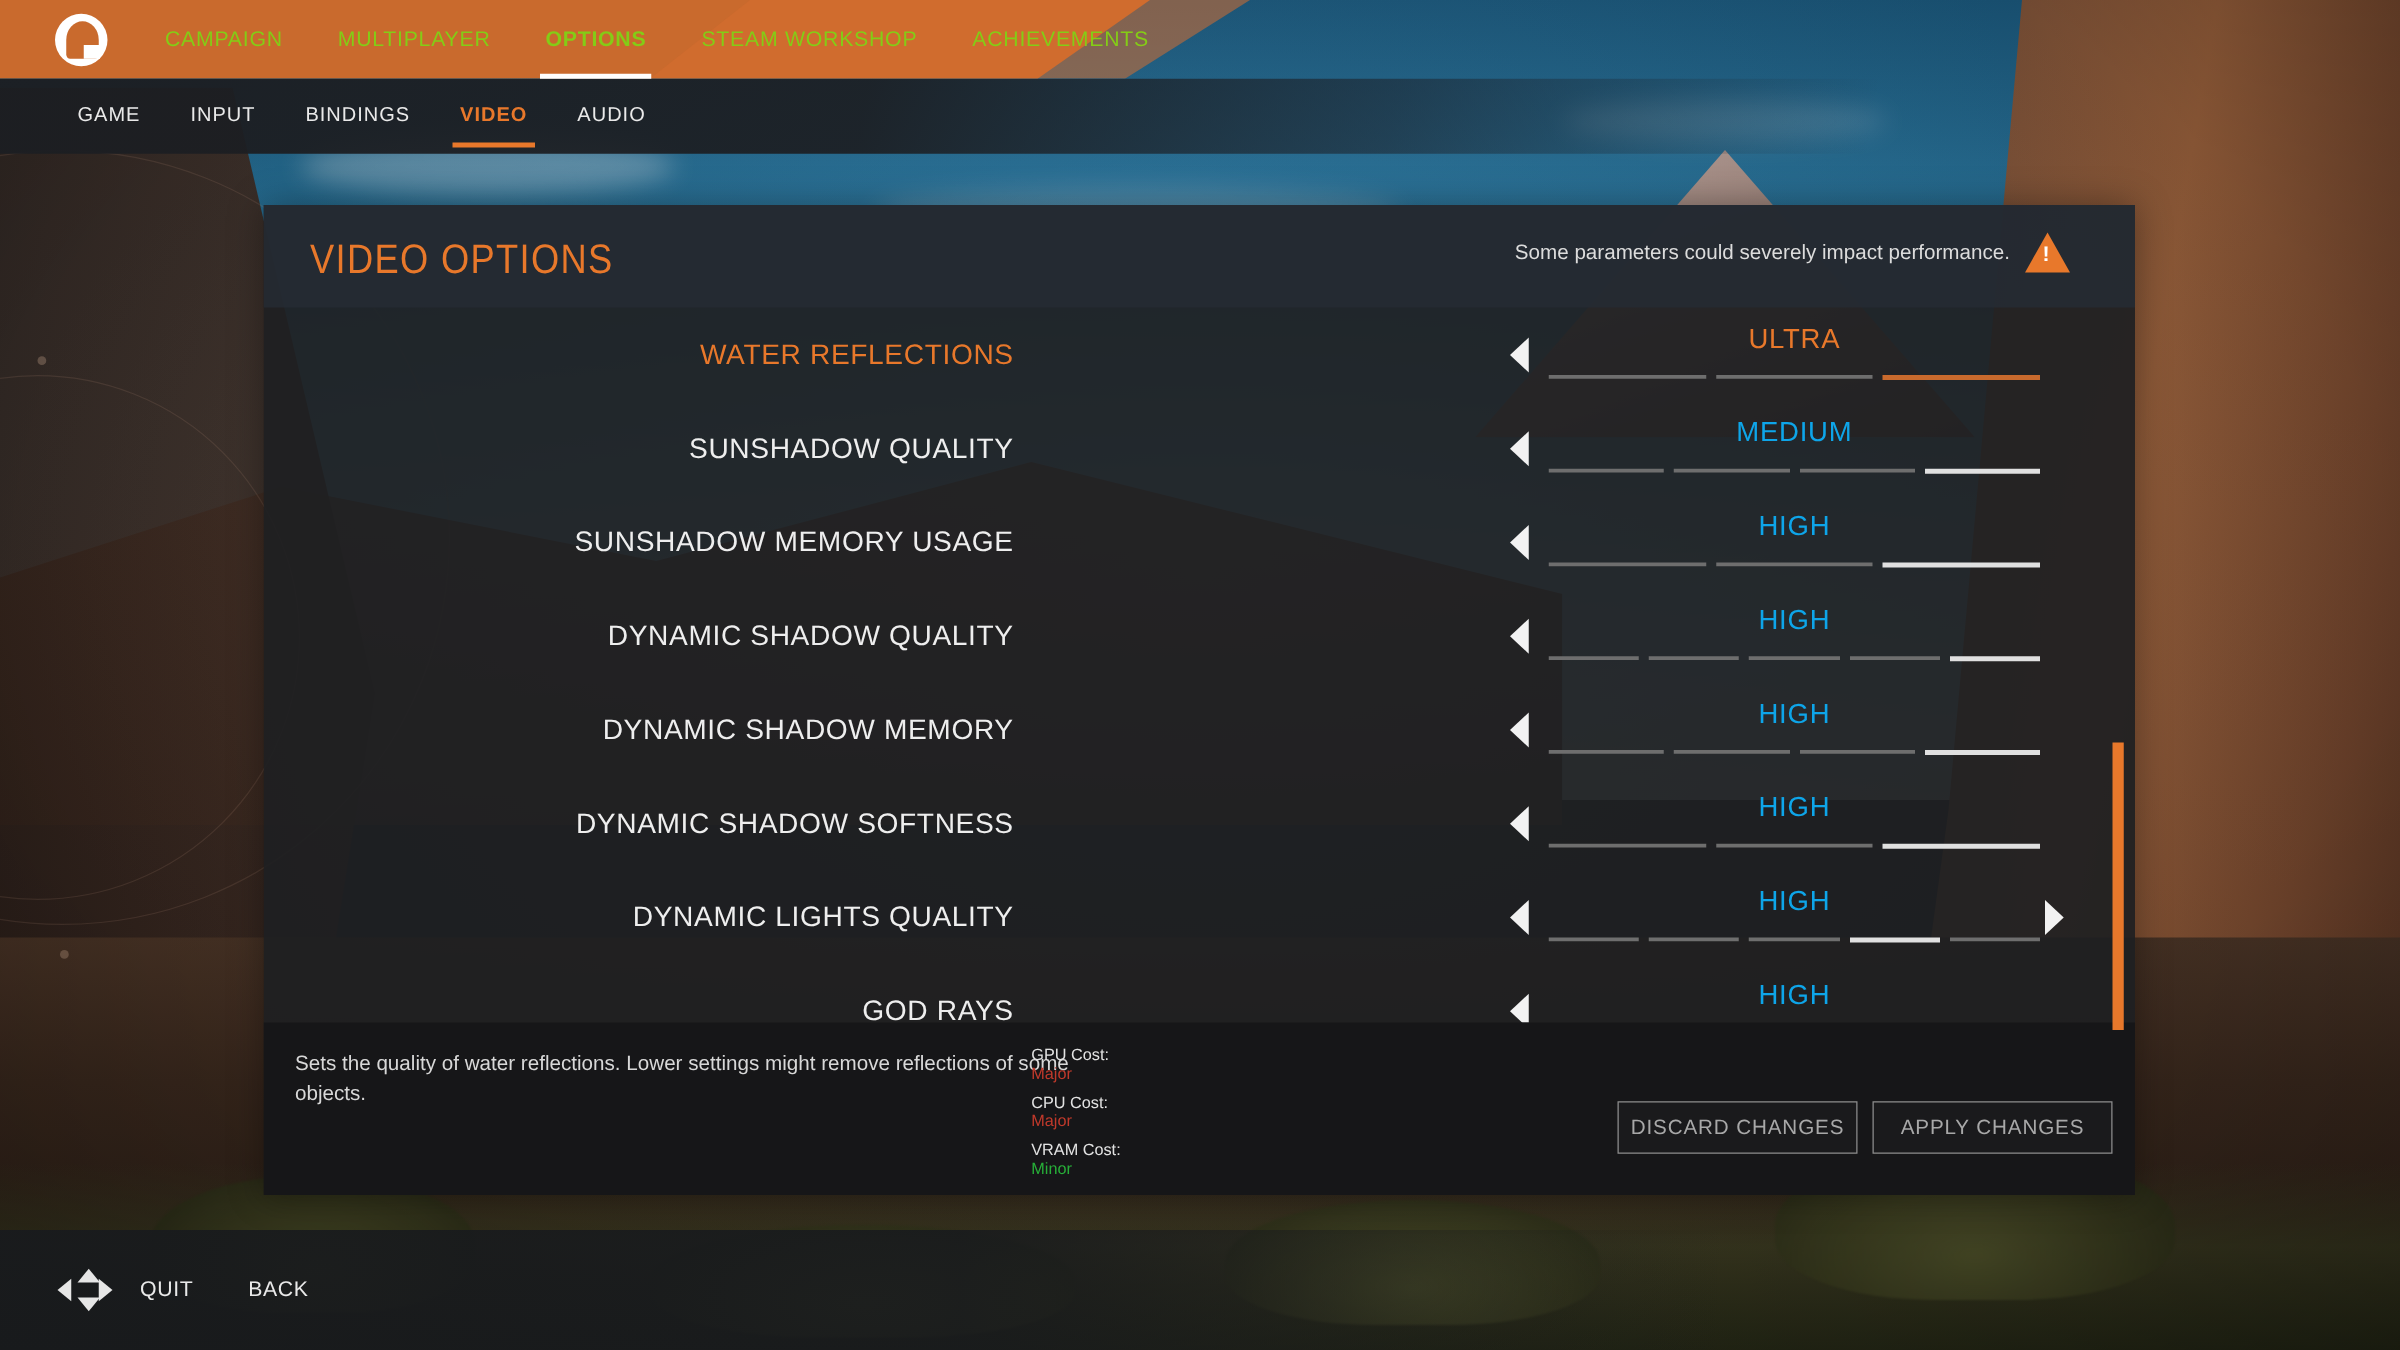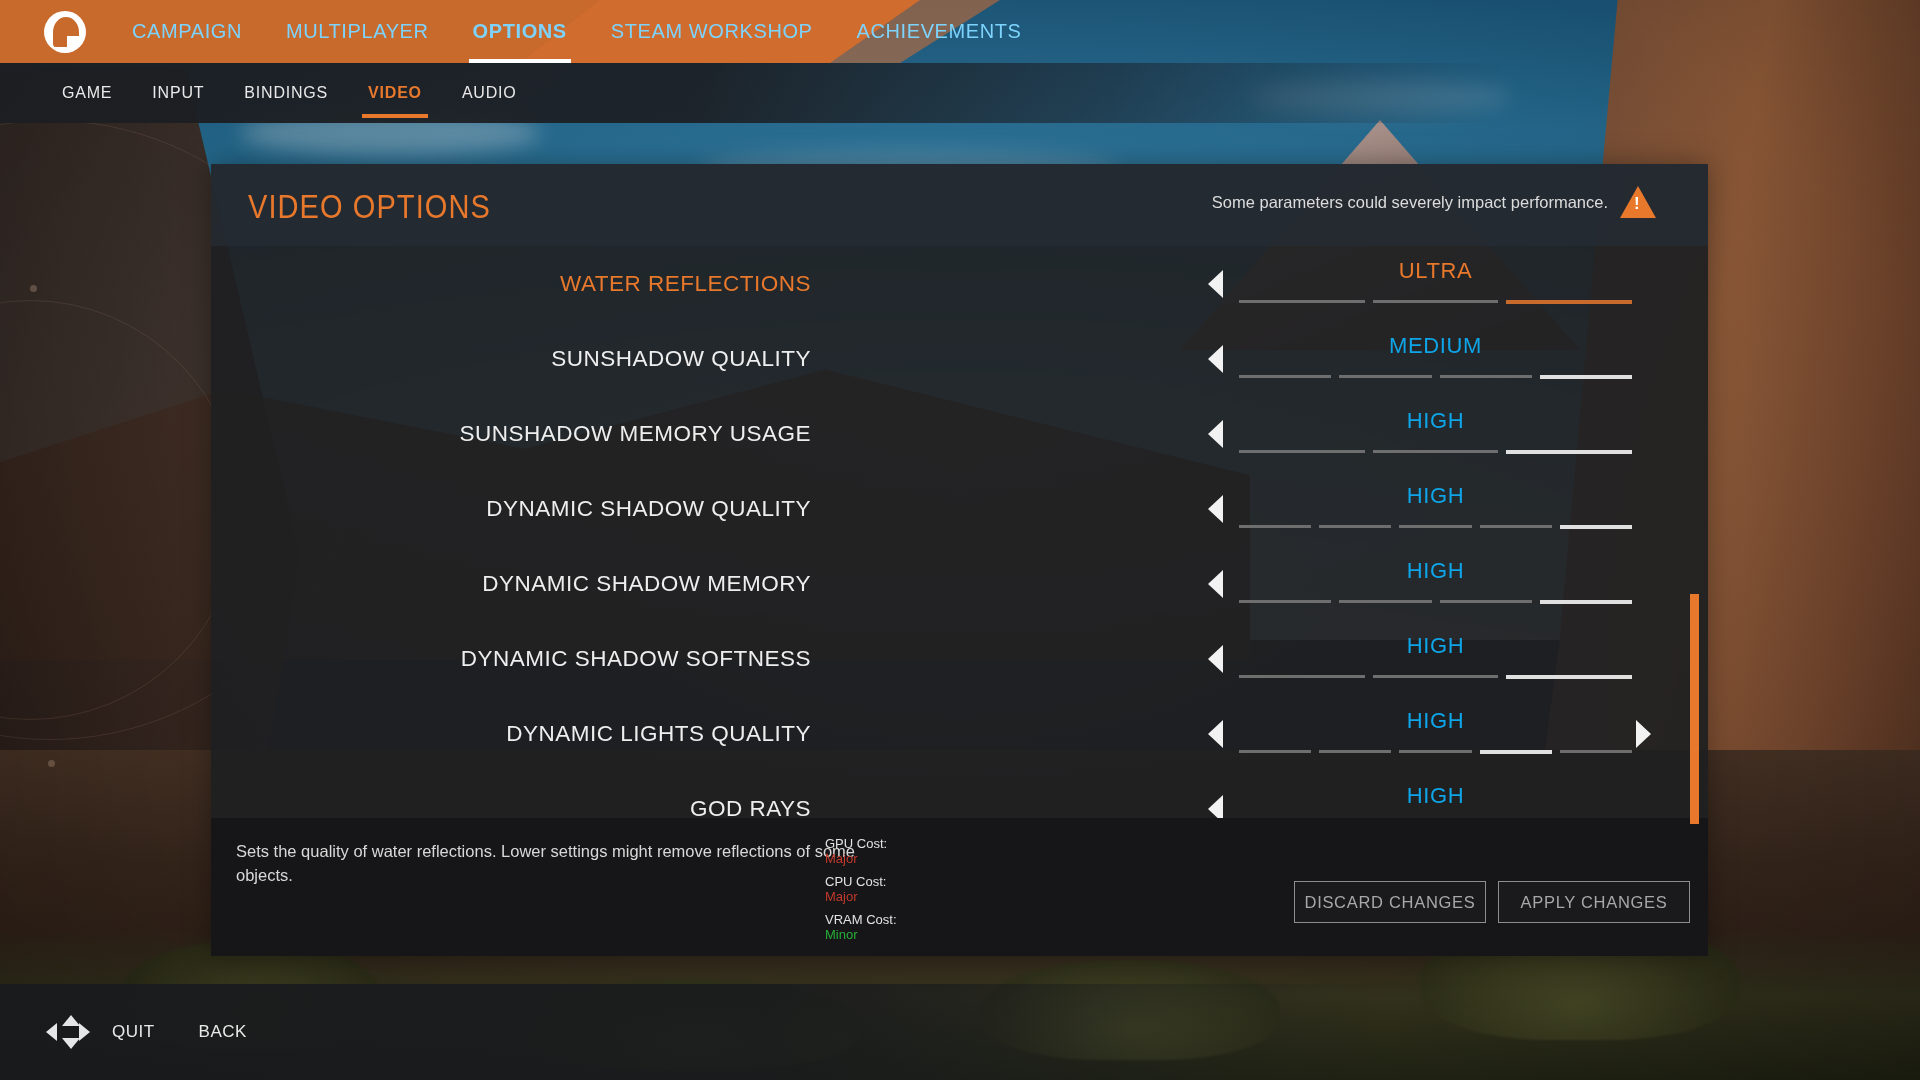--- a/index.html
+++ b/index.html
@@ -99,21 +99,21 @@
   .logo-inner:after{
     content:""; position:absolute; right:-1px; bottom:0;
     width:13px; height:11px; background:#ffffff;
   }
   .topnav {
     position:absolute; left:110px; top:0; height:63px;
     display:flex; align-items:center; gap:0;
   }
   .topnav-item {
     position:relative; height:63px; display:flex; align-items:center;
-    padding:0 22px; color:#7dd3fc; font-size:20px; letter-spacing:.6px;
+    padding:0 22px; color:#84cc16; font-size:17px; letter-spacing:.6px;
     font-family:"Liberation Sans", sans-serif;
   }
   .topnav-item.active { font-weight:bold; }
   .topnav-item.active:after{
     content:""; position:absolute; left:18px; right:18px; bottom:0;
     height:4px; background:#ffffff;
   }
 
   
   #subbar {

